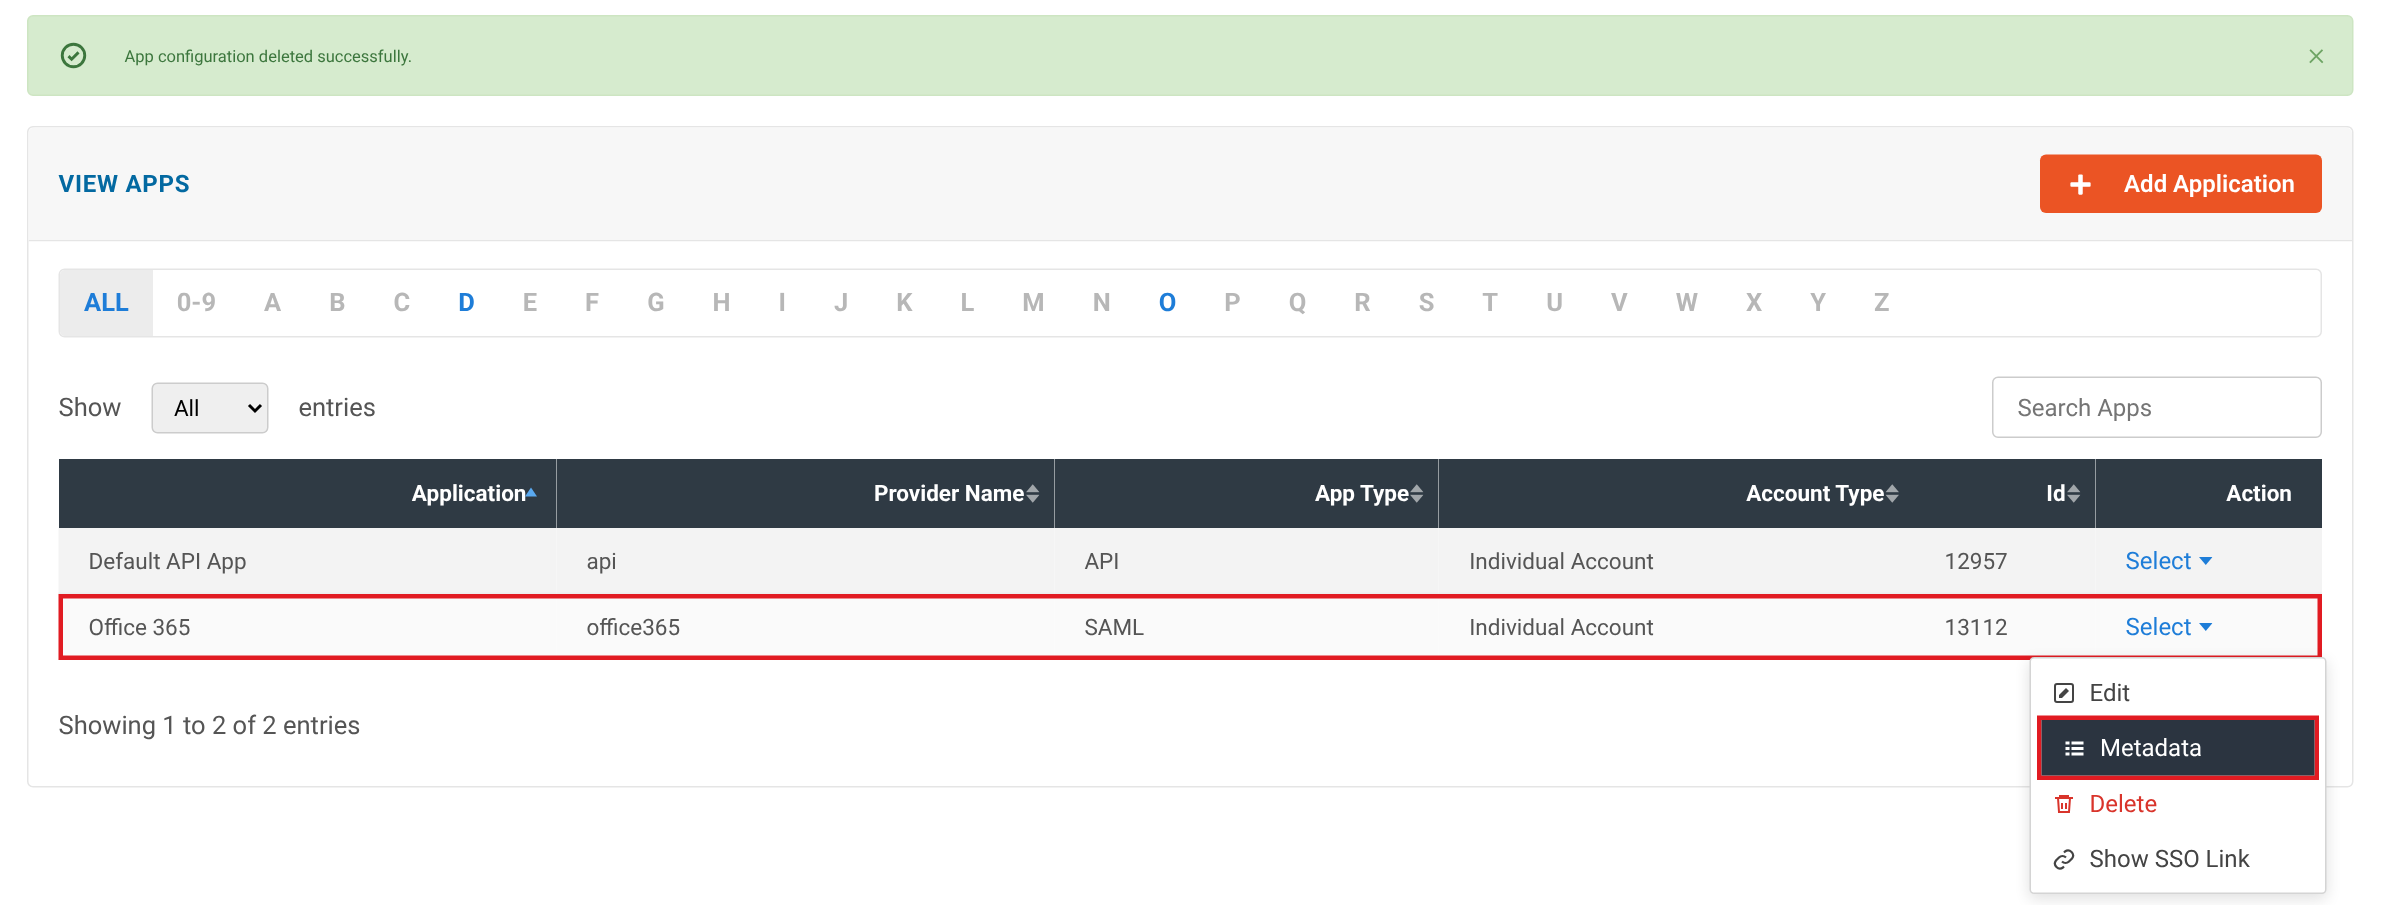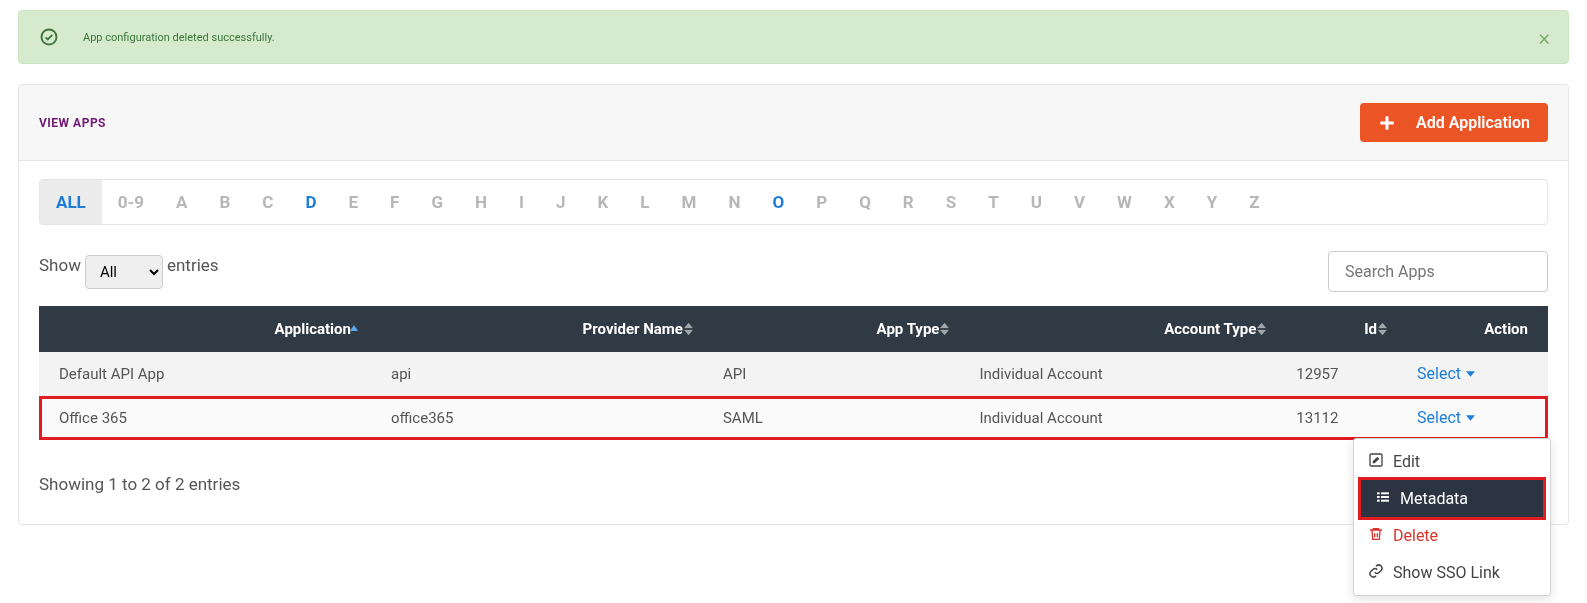--- a/index.html
+++ b/index.html
@@ -3,51 +3,51 @@
   <meta charset="utf-8">
   <style>
     *{box-sizing:border-box;margin:0;padding:0;font-family:-apple-system,BlinkMacSystemFont,"Segoe UI",Roboto,sans-serif}
     body{background:#fff;padding:0 18px 30px}
     .alert{background:#d6ebce;border:1px solid #cde5c2;border-radius:4px;padding:16px 20px;margin:10px 0 20px;display:flex;align-items:center;position:relative}
     .alert svg{color:#3c763d;margin-right:24px;flex-shrink:0}
     .alert-text{color:#3c763d;font-size:11px}
     .alert-close{position:absolute;right:18px;top:50%;transform:translateY(-50%);color:#6ea464;font-size:22px;cursor:pointer;font-weight:300}
     .panel{border:1px solid #e5e5e5;border-radius:4px;background:#fff}
     .panel-head{background:#f7f7f7;border-bottom:1px solid #e5e5e5;padding:18px 20px;display:flex;align-items:center;justify-content:space-between;border-radius:4px 4px 0 0}
-    .panel-title{font-size:12px;font-weight:700;letter-spacing:.5px;color:#701a75}
+    .panel-title{font-size:16px;font-weight:700;letter-spacing:.5px;color:#0369a1}
     .btn-add{background:#eb5424;color:#fff;border:none;border-radius:4px;padding:10px 18px;font-size:16px;font-weight:600;display:flex;align-items:center;gap:20px;cursor:pointer}
     .btn-add svg{flex-shrink:0}
     .panel-body{padding:18px 20px 20px}
     .alpha{border:1px solid #e5e5e5;border-radius:4px;display:flex;overflow:hidden;margin-bottom:26px}
     .alpha-item{padding:12px 16px;color:#b7b7b7;font-size:17px;font-weight:700;cursor:pointer;user-select:none}
     .alpha-item.active{background:#ececec;color:#1e7dd8}
     .alpha-item.blue{color:#1e7dd8}
     .controls{display:flex;align-items:center;justify-content:space-between;margin-bottom:14px}
-    .show{display:flex;align-items:flex-start;gap:4px;color:#555;font-size:17px}
+    .show{display:flex;align-items:center;gap:20px;color:#555;font-size:17px}
     .show select{padding:6px 10px;border:1px solid #ccc;border-radius:4px;font-size:15px;min-width:78px}
     .search{border:1px solid #ccc;border-radius:4px;padding:10px 16px;font-size:16px;width:220px;color:#888}
     table{width:100%;border-collapse:collapse}
     thead tr{background:#2f3a44;color:#fff}
     th{text-align:right;padding:14px 20px;font-size:15px;font-weight:700;position:relative}
     th .sort{position:absolute;right:10px;top:50%;transform:translateY(-50%);display:flex;flex-direction:column;gap:1px;opacity:.55}
     th .sort svg{display:block}
     th.sorted .tri{position:absolute;right:12px;top:50%;transform:translateY(-50%);color:#5aa9f0}
     tbody tr{border-bottom:1px solid #eee}
     tbody tr:nth-child(odd){background:#f3f3f3}
     tbody tr:nth-child(even){background:#fafafa}
     td{padding:12px 20px;font-size:15px;color:#555}
     .hl{outline:3px solid #e11b22;outline-offset:-3px}
     .sel-link{color:#1e7dd8;font-size:16px;cursor:pointer;display:inline-flex;align-items:center;gap:5px}
     .footer{display:flex;align-items:center;justify-content:space-between;margin-top:24px}
     .info{color:#555;font-size:17px}
     .pag{display:flex;gap:10px}
     .pag button{border:1px solid #d4d4d4;background:#fff;color:#8c8c8c;padding:10px 18px;border-radius:4px;font-size:15px;cursor:pointer}
     .dropdown{position:absolute;right:36px;top:438px;width:198px;background:#fff;border:1px solid #d4d4d4;border-radius:3px;box-shadow:0 3px 10px rgba(0,0,0,.12);z-index:20;padding:4px 0}
     .dropdown .hl-wrap{border:3px solid #e11b22;margin:-3px 4px}
-    .dd-item{padding:9px 14px;font-size:16px;display:flex;align-items:flex-start;gap:9px;cursor:pointer;color:#444}
+    .dd-item{padding:9px 14px;font-size:16px;display:flex;align-items:center;gap:9px;cursor:pointer;color:#444}
     .dd-item.selected{background:#2b3440;color:#fff}
     .dd-item.danger{color:#d9342b}
     .dd-item svg{flex-shrink:0}
   </style>
 </head>
 <body>
 
 <div class="alert">
   <svg width="20" height="20" viewBox="0 0 24 24" fill="none" stroke="currentColor" stroke-width="2.3">
       <circle cx="12" cy="12" r="9"></circle>

